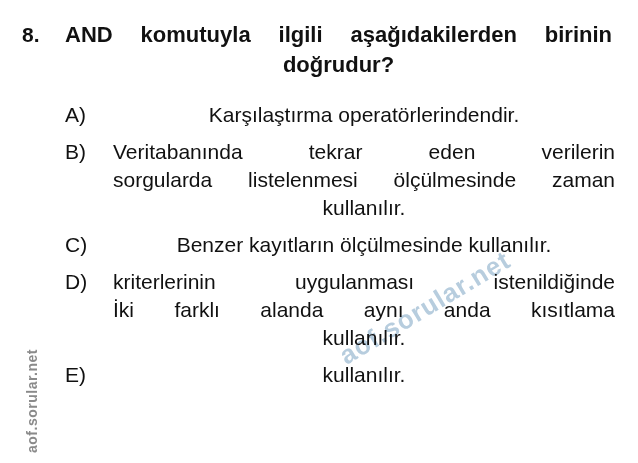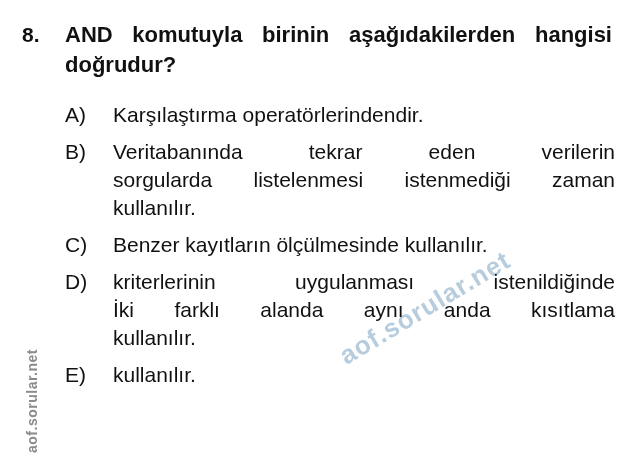--- a/index.html
+++ b/index.html
@@ -46,21 +46,21 @@
     width: 48px;
     flex: 0 0 48px;
   }
   .opt-text { flex: 1; }
 
   
   .jline {
     text-align: justify;
     text-align-last: justify;
   }
-  .lline { text-align: left; }
+  .lline { text-align: center; }
 
   
   .wm-vertical {
     position: absolute;
     left: 32px;
     top: 401px;
     transform: translate(-50%, -50%) rotate(-90deg);
     color: #8a8a8a;
     font-weight: 700;
     font-size: 14px;
@@ -85,39 +85,39 @@
 <body>
 
 <div class="wm-diagonal">aof.sorular.net</div>
 <div class="wm-vertical">aof.sorular.net</div>
 
 <div class="content">
 
   <div class="question">
     <div class="q-number">8.</div>
     <div class="q-text">
-      <div class="jline">AND komutuyla birinin aşağıdakilerden hangisi</div>
+      <div class="jline">AND komutuyla ilgili aşağıdakilerden birinin</div>
       <div class="lline">doğrudur?</div>
     </div>
   </div>
 
   <div class="options">
 
     <div class="option">
       <div class="opt-letter">A)</div>
       <div class="opt-text">
         <div class="lline">Karşılaştırma operatörlerindendir.</div>
       </div>
     </div>
 
     <div class="option">
       <div class="opt-letter">B)</div>
       <div class="opt-text">
         <div class="jline">Veritabanında tekrar eden verilerin</div>
-        <div class="jline">sorgularda listelenmesi istenmediği zaman</div>
+        <div class="jline">sorgularda listelenmesi ölçülmesinde zaman</div>
         <div class="lline">kullanılır.</div>
       </div>
     </div>
 
     <div class="option">
       <div class="opt-letter">C)</div>
       <div class="opt-text">
         <div class="lline">Benzer kayıtların ölçülmesinde kullanılır.</div>
       </div>
     </div>

